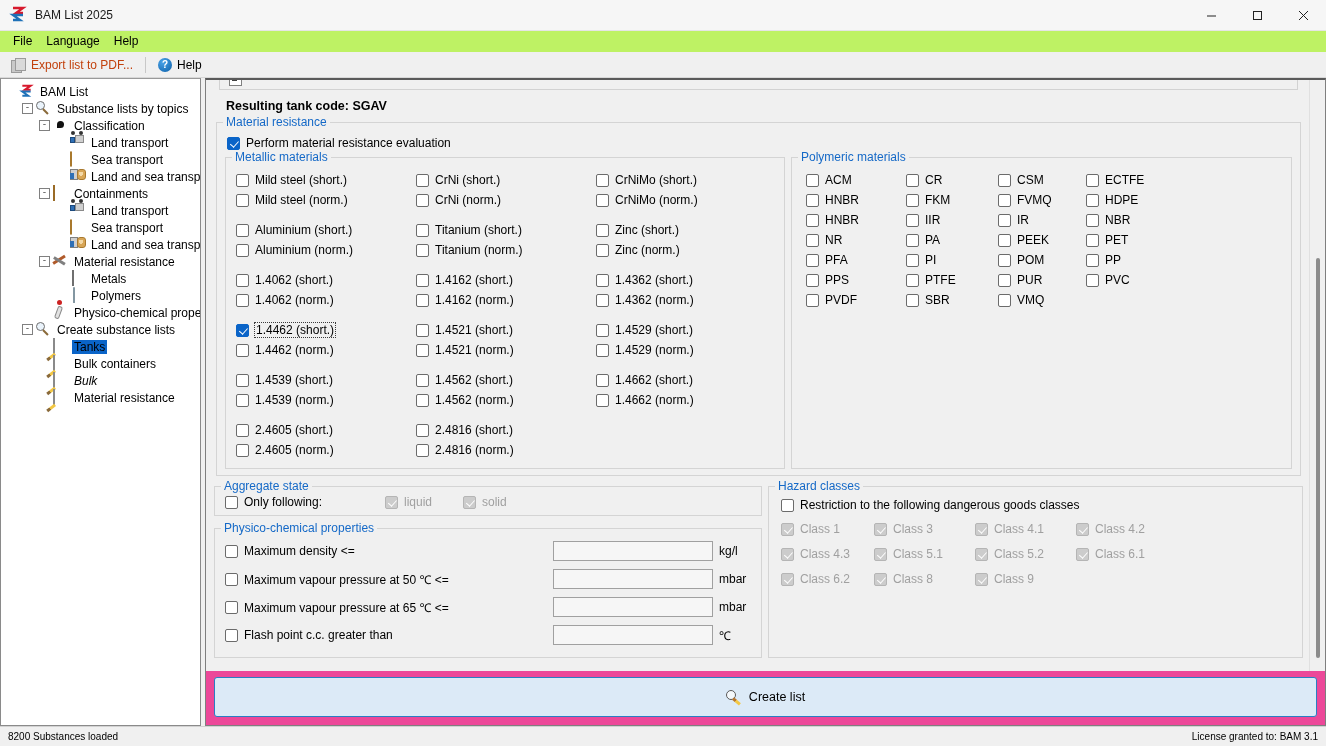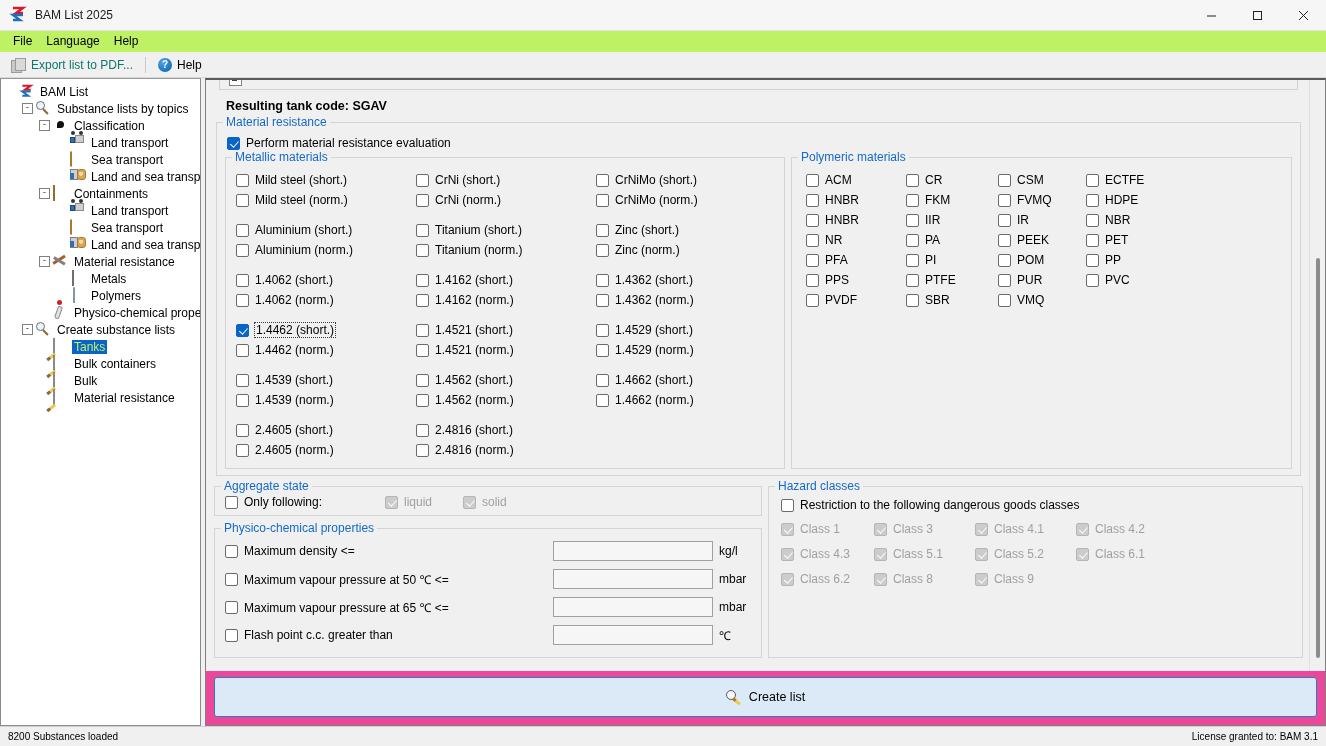--- a/index.html
+++ b/index.html
@@ -76,21 +76,21 @@
     border-bottom: 1px solid #d8d8d8;
     flex: 0 0 auto;
   }
   .tb-btn {
     display: flex;
     align-items: center;
     gap: 5px;
     padding: 2px 6px;
     font-size: 12px;
   }
-  .tb-btn.disabled { color: #0f766e; }
+  .tb-btn.disabled { color: #c2410c; }
   .tb-sep {
     width: 1px; height: 16px;
     background: #c8c8c8;
     margin: 0 6px;
   }
   .icon-pdf {
     width: 15px; height: 14px;
     position: relative;
     flex: 0 0 auto;
   }
@@ -149,21 +149,21 @@
     font-size: 9px;
     line-height: 9px;
     text-align: center;
     color: #404040;
     flex: 0 0 auto;
     margin-right: 3px;
     font-family: "Liberation Mono", monospace;
   }
   .tnode .nub { width: 11px; flex: 0 0 auto; margin-right: 3px; }
   .tnode .tlabel { padding: 0 2px; }
-  .tnode.selected .tlabel { background: #0a64c8; color: #bef264; }
+  .tnode.selected .tlabel { background: #0a64c8; color: #000000; }
   .tico { width: 16px; height: 15px; flex: 0 0 auto; margin-right: 3px; position: relative; }
   .ico-mag {
     width: 14px; height: 14px; position: relative;
   }
   .ico-mag .lens {
     position: absolute; left: 0; top: 0;
     width: 9px; height: 9px; border: 1.5px solid #6d6d6d; border-radius: 50%;
     background: #eaf3fb;
   }
   .ico-mag .handle {
@@ -592,21 +592,21 @@
           <div class="tnode selected" style="padding-left: 34px;">
             <span class="nub"></span>
             <span class="tico"><span class="ico-page"></span></span>
             <span class="tlabel">Tanks</span>
           </div>
           <div class="tnode" style="padding-left: 34px;">
             <span class="nub"></span>
             <span class="tico"><span class="ico-page"></span></span>
             <span class="tlabel">Bulk containers</span>
           </div>
-          <div class="tnode" style="padding-left: 34px;">
+          <div class="tnode" style="padding-left: 34px; font-style: italic;">
             <span class="nub"></span>
             <span class="tico"><span class="ico-page"></span></span>
             <span class="tlabel">Bulk</span>
           </div>
           <div class="tnode" style="padding-left: 34px;">
             <span class="nub"></span>
             <span class="tico"><span class="ico-page"></span></span>
             <span class="tlabel">Material resistance</span>
           </div>
         </div>

